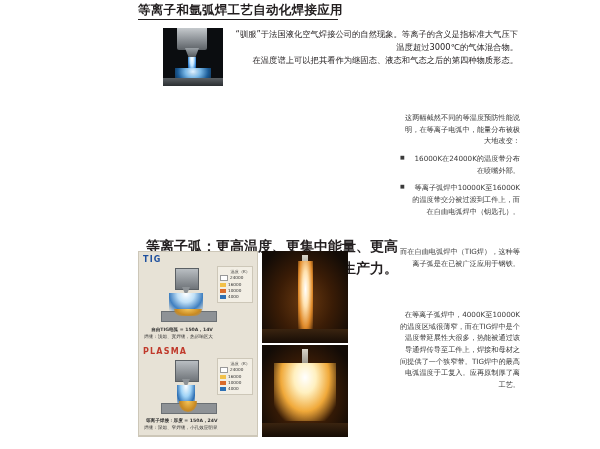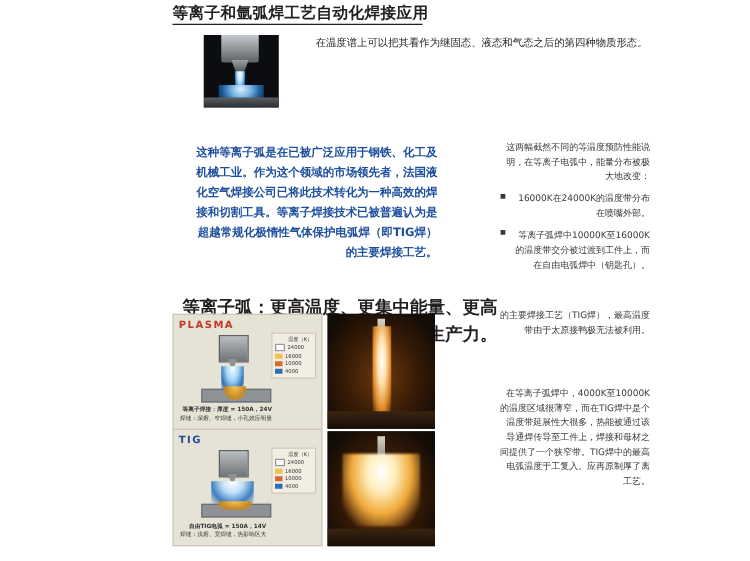--- a/index.html
+++ b/index.html
@@ -345,39 +345,73 @@
 
   <div class="torch-photo">
     <div class="torch-body"></div>
     <div class="torch-nozzle"></div>
     <div class="torch-arc"></div>
     <div class="torch-glow"></div>
     <div class="torch-plate"></div>
   </div>
 
   <div class="para p-arc-def">
+    <div>“驯服”于法国液化空气焊接公司的自然现象。等离子的含义是指标准大气压下温度超过3000℃的气体混合物。</div>
     <div>在温度谱上可以把其看作为继固态、液态和气态之后的第四种物质形态。</div>
   </div>
 
-  <div class="para p-blue">这种等离子弧是在已被广泛应用于钢铁、化工及机械工业。作为这个领域的市场领先者，法国液化空气焊接公司已将此技术转化为一种高效的焊接和切割工具。等离子焊接技术已被普遍认为是超越常规化极惰性气体保护电弧焊（即TIG焊）的主要焊接工艺。</div>
 
   <div class="para p-right-col">
     <div>这两幅截然不同的等温度预防性能说明，在等离子电弧中，能量分布被极大地改变：</div>
     <ul>
       <li>16000K在24000K的温度带分布在喷嘴外部。</li>
       <li>等离子弧焊中10000K至16000K的温度带交分被过渡到工件上，而在自由电弧焊中（钥匙孔）。</li>
     </ul>
   </div>
 
-  <div class="para p-right-mid">的主要焊接工艺（TIG焊），最高温度带由于太原接鸭极无法被利用。</div>
+  <div class="para p-right-mid">而在自由电弧焊中（TIG焊），这种等离子弧是在已被广泛应用于钢铁。</div>
   <div class="para p-right-low">在等离子弧焊中，4000K至10000K的温度区域很薄窄，而在TIG焊中是个温度带延展性大很多，热能被通过该导通焊传导至工件上，焊接和母材之间提供了一个狭窄带。TIG焊中的最高电弧温度于工复入。应再原制厚了离工艺。</div>
 
   <div class="para p-subhead">等离子弧：更高温度、更集中能量、更高生产力。</div>
 
   <div class="fig">
+
+    <div class="fig-half">
+      <div class="fig-label tig">TIG</div>
+      <div class="fig-diagram">
+        <div class="torch-sm"></div>
+        <div class="torch-sm-tip"></div>
+        <div class="plume wide"></div>
+        <div class="workpiece"></div>
+        <div class="weldpool shallow"></div>
+      </div>
+      <div class="legend">
+        <div>温度（K）</div>
+        <div class="legend-row">
+          <span class="swatch" style="background:#ffffff;border:0.4px solid #999"></span>
+          <span>24000</span>
+        </div>
+        <div class="legend-row">
+          <span class="swatch" style="background:#f2c14a"></span>
+          <span>16000</span>
+        </div>
+        <div class="legend-row">
+          <span class="swatch" style="background:#d96a2b"></span>
+          <span>10000</span>
+        </div>
+        <div class="legend-row">
+          <span class="swatch" style="background:#2d6fb4"></span>
+          <span>4000</span>
+        </div>
+      </div>
+      <div class="fig-caption">
+        <div class="cap-strong">自由TIG电弧 = 150A，14V</div>
+        <div>焊缝：浅熔、宽焊缝，热影响区大</div>
+      </div>
+    </div>
 
     <div class="fig-half top">
       <div class="fig-label">PLASMA</div>
       <div class="fig-diagram">
         <div class="torch-sm"></div>
         <div class="torch-sm-tip"></div>
         <div class="plume"></div>
         <div class="workpiece"></div>
         <div class="weldpool"></div>
       </div>
@@ -399,54 +433,20 @@
           <span class="swatch" style="background:#2d6fb4"></span>
           <span>4000</span>
         </div>
       </div>
       <div class="fig-caption">
         <div class="cap-strong">等离子焊接：厚度 = 150A，24V</div>
         <div>焊缝：深熔、窄焊缝，小孔效应明显</div>
       </div>
     </div>
 
-    <div class="fig-half">
-      <div class="fig-label tig">TIG</div>
-      <div class="fig-diagram">
-        <div class="torch-sm"></div>
-        <div class="torch-sm-tip"></div>
-        <div class="plume wide"></div>
-        <div class="workpiece"></div>
-        <div class="weldpool shallow"></div>
-      </div>
-      <div class="legend">
-        <div>温度（K）</div>
-        <div class="legend-row">
-          <span class="swatch" style="background:#ffffff;border:0.4px solid #999"></span>
-          <span>24000</span>
-        </div>
-        <div class="legend-row">
-          <span class="swatch" style="background:#f2c14a"></span>
-          <span>16000</span>
-        </div>
-        <div class="legend-row">
-          <span class="swatch" style="background:#d96a2b"></span>
-          <span>10000</span>
-        </div>
-        <div class="legend-row">
-          <span class="swatch" style="background:#2d6fb4"></span>
-          <span>4000</span>
-        </div>
-      </div>
-      <div class="fig-caption">
-        <div class="cap-strong">自由TIG电弧 = 150A，14V</div>
-        <div>焊缝：浅熔、宽焊缝，热影响区大</div>
-      </div>
-    </div>
-
   </div>
 
   <div class="photo top">
     <div class="ph-bg"></div>
     <div class="ph-electrode"></div>
     <div class="ph-arc-narrow"></div>
     <div class="ph-base"></div>
   </div>
 
   <div class="photo bottom">

